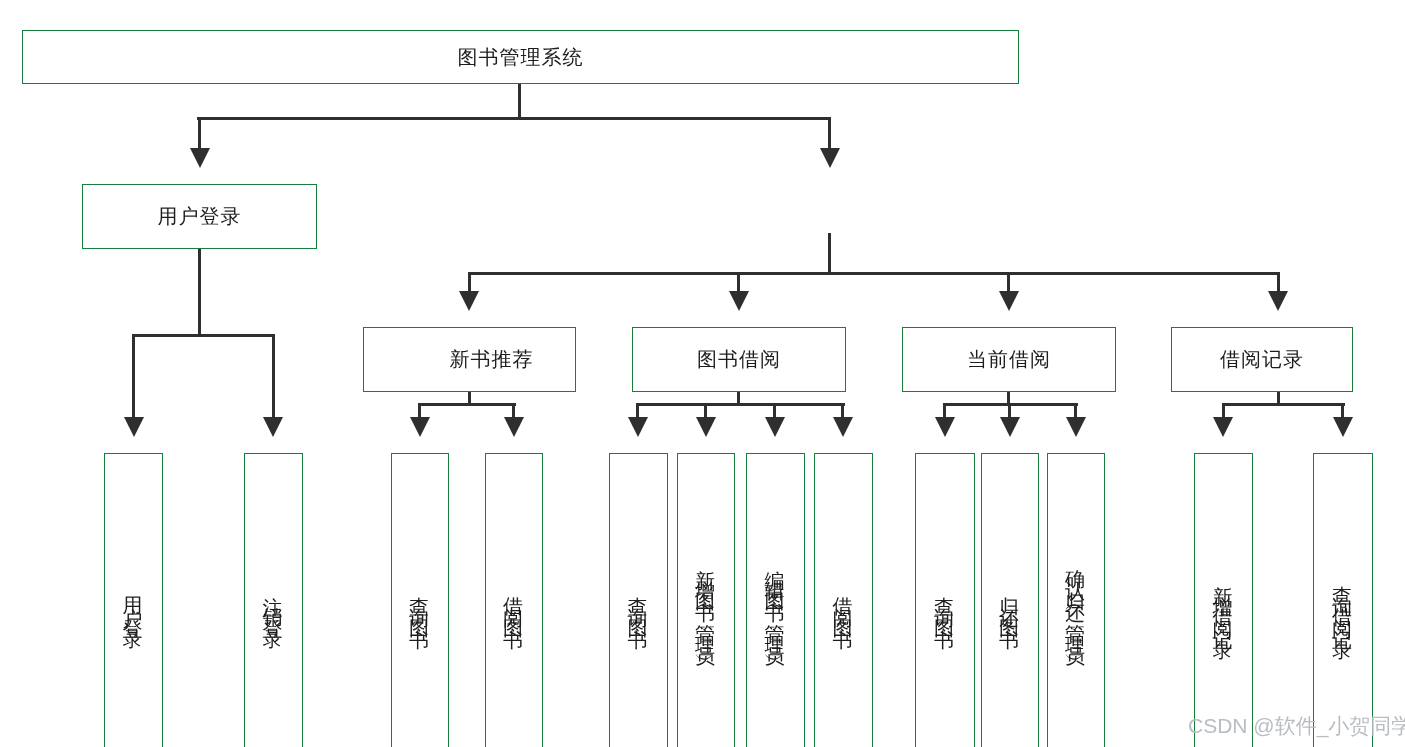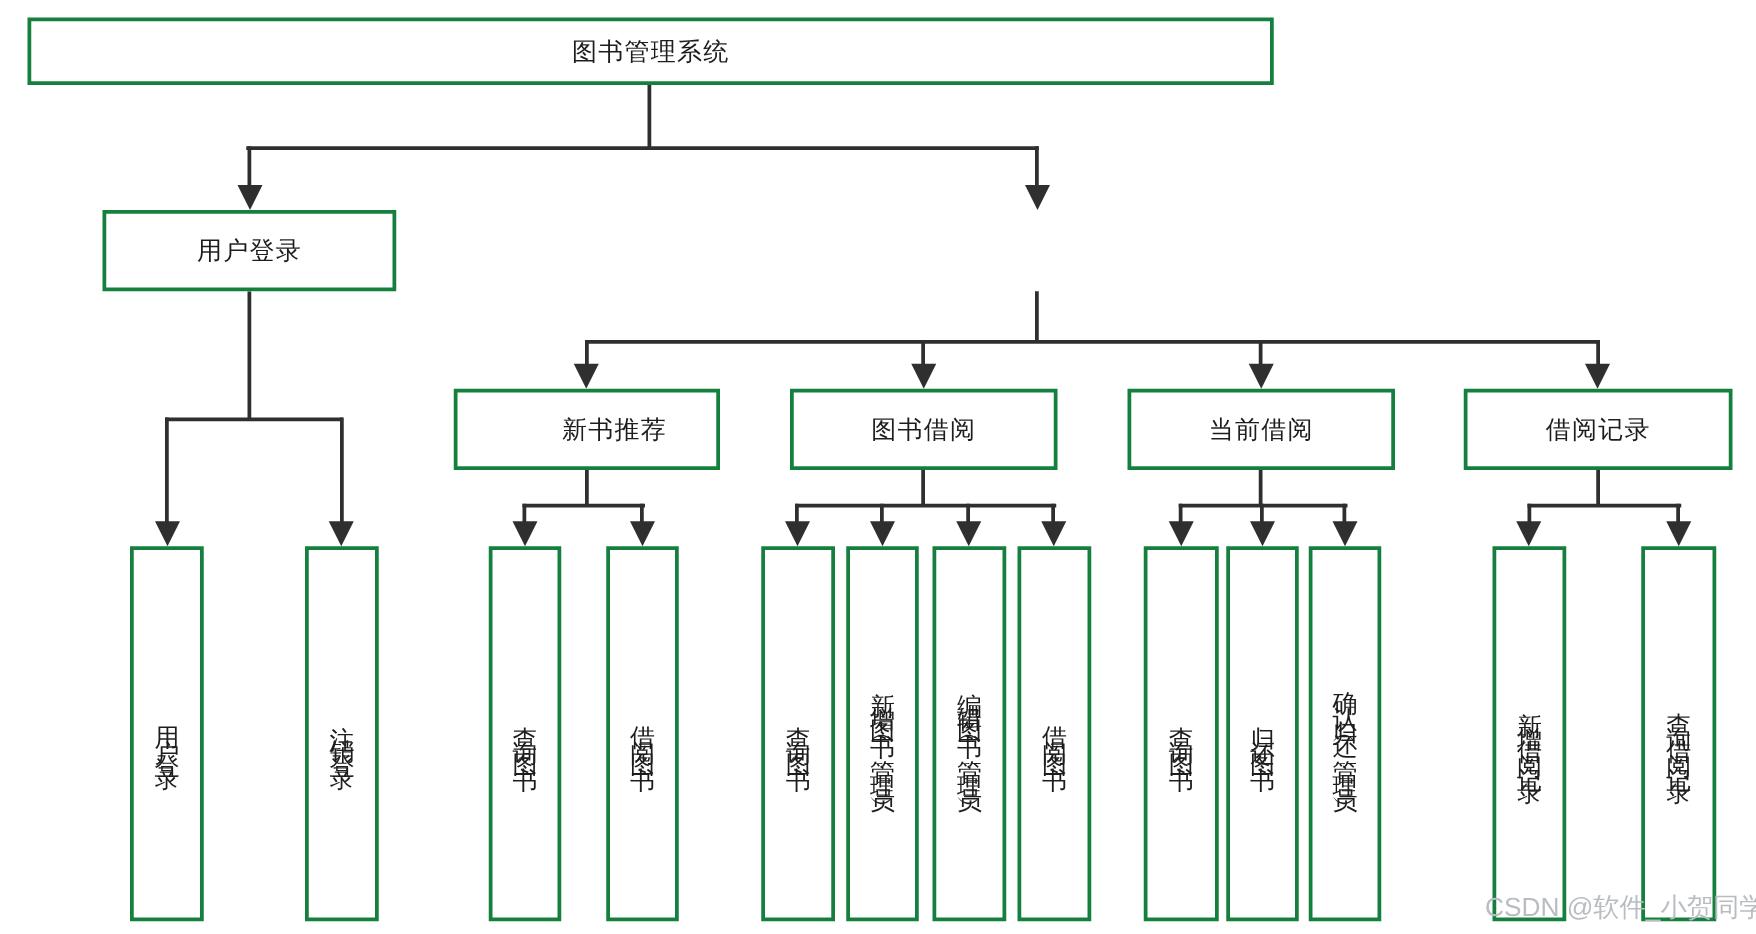--- a/index.html
+++ b/index.html
@@ -7,29 +7,30 @@
     position: relative;
     width: 1405px;
     height: 747px;
     background: #ffffff;
     font-family: "Liberation Sans", "DejaVu Sans", sans-serif;
     overflow: hidden;
   }
   .box {
     position: absolute;
     box-sizing: border-box;
-    border: 3px solid #15803d;
+    border: 1px solid #15803d;
     background: #ffffff;
     display: flex;
     align-items: center;
     justify-content: center;
     color: #1d1d1f;
     font-size: 20px;
     letter-spacing: 1px;
     text-align: center;
+    margin-top: 16px;
   }
   .leaf {
     writing-mode: vertical-rl;
     text-orientation: mixed;
     letter-spacing: 11px;
     font-size: 20px;
   }
   .hline, .vline { position: absolute; background: #2f2f2f; }
   .hline { height: 3px; }
   .vline { width: 3px; }
@@ -113,21 +114,21 @@
   <div class="vline" style="left:1341px; top:403px; height:15px;"></div>
   <div class="arrow" style="left:1333px; top:417px;"></div>
 
   <div class="box" style="left:22px; top:14px; width:997px; height:54px;">图书管理系统</div>
 
   <div class="box" style="left:82px; top:168px; width:235px; height:65px;">用户登录</div>
 
   <div class="box" style="left:363px; top:311px; width:213px; height:65px;padding-left:44px;">新书推荐</div>
   <div class="box" style="left:902px; top:311px; width:214px; height:65px;">当前借阅</div>
   <div class="box" style="left:632px; top:311px; width:214px; height:65px;">图书借阅</div>
-  <div class="box" style="left:1171px; top:311px; width:215px; height:65px;">借阅记录</div>
+  <div class="box" style="left:1171px; top:311px; width:182px; height:65px;">借阅记录</div>
 
   <div class="box leaf" style="left:104px; top:437px; width:59px; height:300px;">用户登录</div>
   <div class="box leaf" style="left:244px; top:437px; width:59px; height:300px;">注销登录</div>
 
   <div class="box leaf" style="left:391px; top:437px; width:58px; height:300px;">查询图书</div>
   <div class="box leaf" style="left:485px; top:437px; width:58px; height:300px;">借阅图书</div>
 
   <div class="box leaf" style="left:609px; top:437px; width:59px; height:300px;">查询图书</div>
   <div class="box leaf" style="left:677px; top:437px; width:58px; height:300px;">新增图书（管理员）</div>
   <div class="box leaf" style="left:746px; top:437px; width:59px; height:300px;">编辑图书（管理员）</div>

